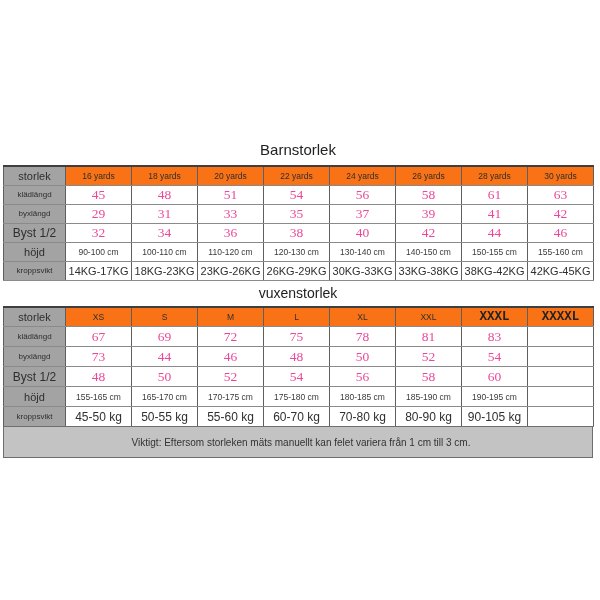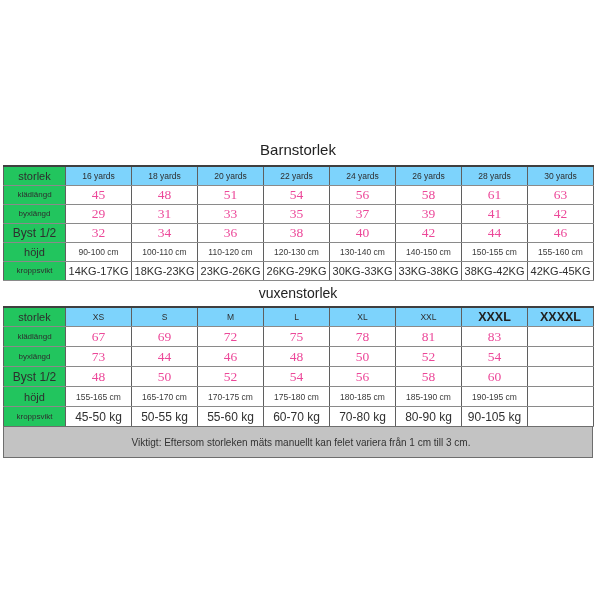--- a/index.html
+++ b/index.html
@@ -7,27 +7,27 @@
         font-family:"Liberation Sans",sans-serif;overflow:hidden;}
   .content{position:absolute;left:3px;top:136px;width:590px;}
   .tbl-title{text-align:center;font-size:15px;color:#222;padding:5px 0 7px 0;}
   .tbl-title.second{font-size:14px;padding:4px 0 5px 0;}
   table{border-collapse:collapse;table-layout:fixed;width:590px;}
   .tbl{border:1px solid #3f3f3f;border-top-width:2px;}
   td{border:1px solid #8a8a8a;border-left-color:#5f5f5f;border-right-color:#5f5f5f;
      text-align:center;vertical-align:middle;overflow:hidden;white-space:nowrap;padding:0;}
   .children-tbl tr{height:19px;}
   .adult-tbl tr{height:20px;}
-  .lbl{background:#22c55e;color:#2e2e2e;margin-top:33px;}
+  .lbl{background:#a3a3a3;color:#2e2e2e;margin-top:33px;}
   .lbl-xs{font-size:8px;}
   .lbl-md{font-size:11px;}
   .lbl-lg{font-size:12px;}
-  .hdr{background:#7dd3fc;font-size:8.5px;color:#2e2e2e;}
+  .hdr{background:#f97316;font-size:8.5px;color:#2e2e2e;}
   .hdr-sm{font-size:8.5px;}
-  .hdr-serif{font-family:Liberation Sans, sans-serif;font-size:12.5px;font-weight:700;color:#222;}
+  .hdr-serif{font-family:Liberation Mono, monospace;font-size:12.5px;font-weight:700;color:#222;}
   .val{background:#ffffff;}
   .val-num{font-family:"Liberation Serif",serif;font-size:13.5px;color:#ec4899;}
   .val-cm{font-size:8.5px;color:#3a3a3a;}
   .val-kg{font-size:11px;color:#2f2f2f;}
   .val-kg2{font-size:12px;color:#2f2f2f;}
   .note{height:30px;margin-top:-1px;background:#c3c3c3;border:1px solid #6e6e6e;
         display:flex;align-items:center;justify-content:center;
         font-size:10px;color:#333;padding-left:6px;}
 </style>
 </head>

